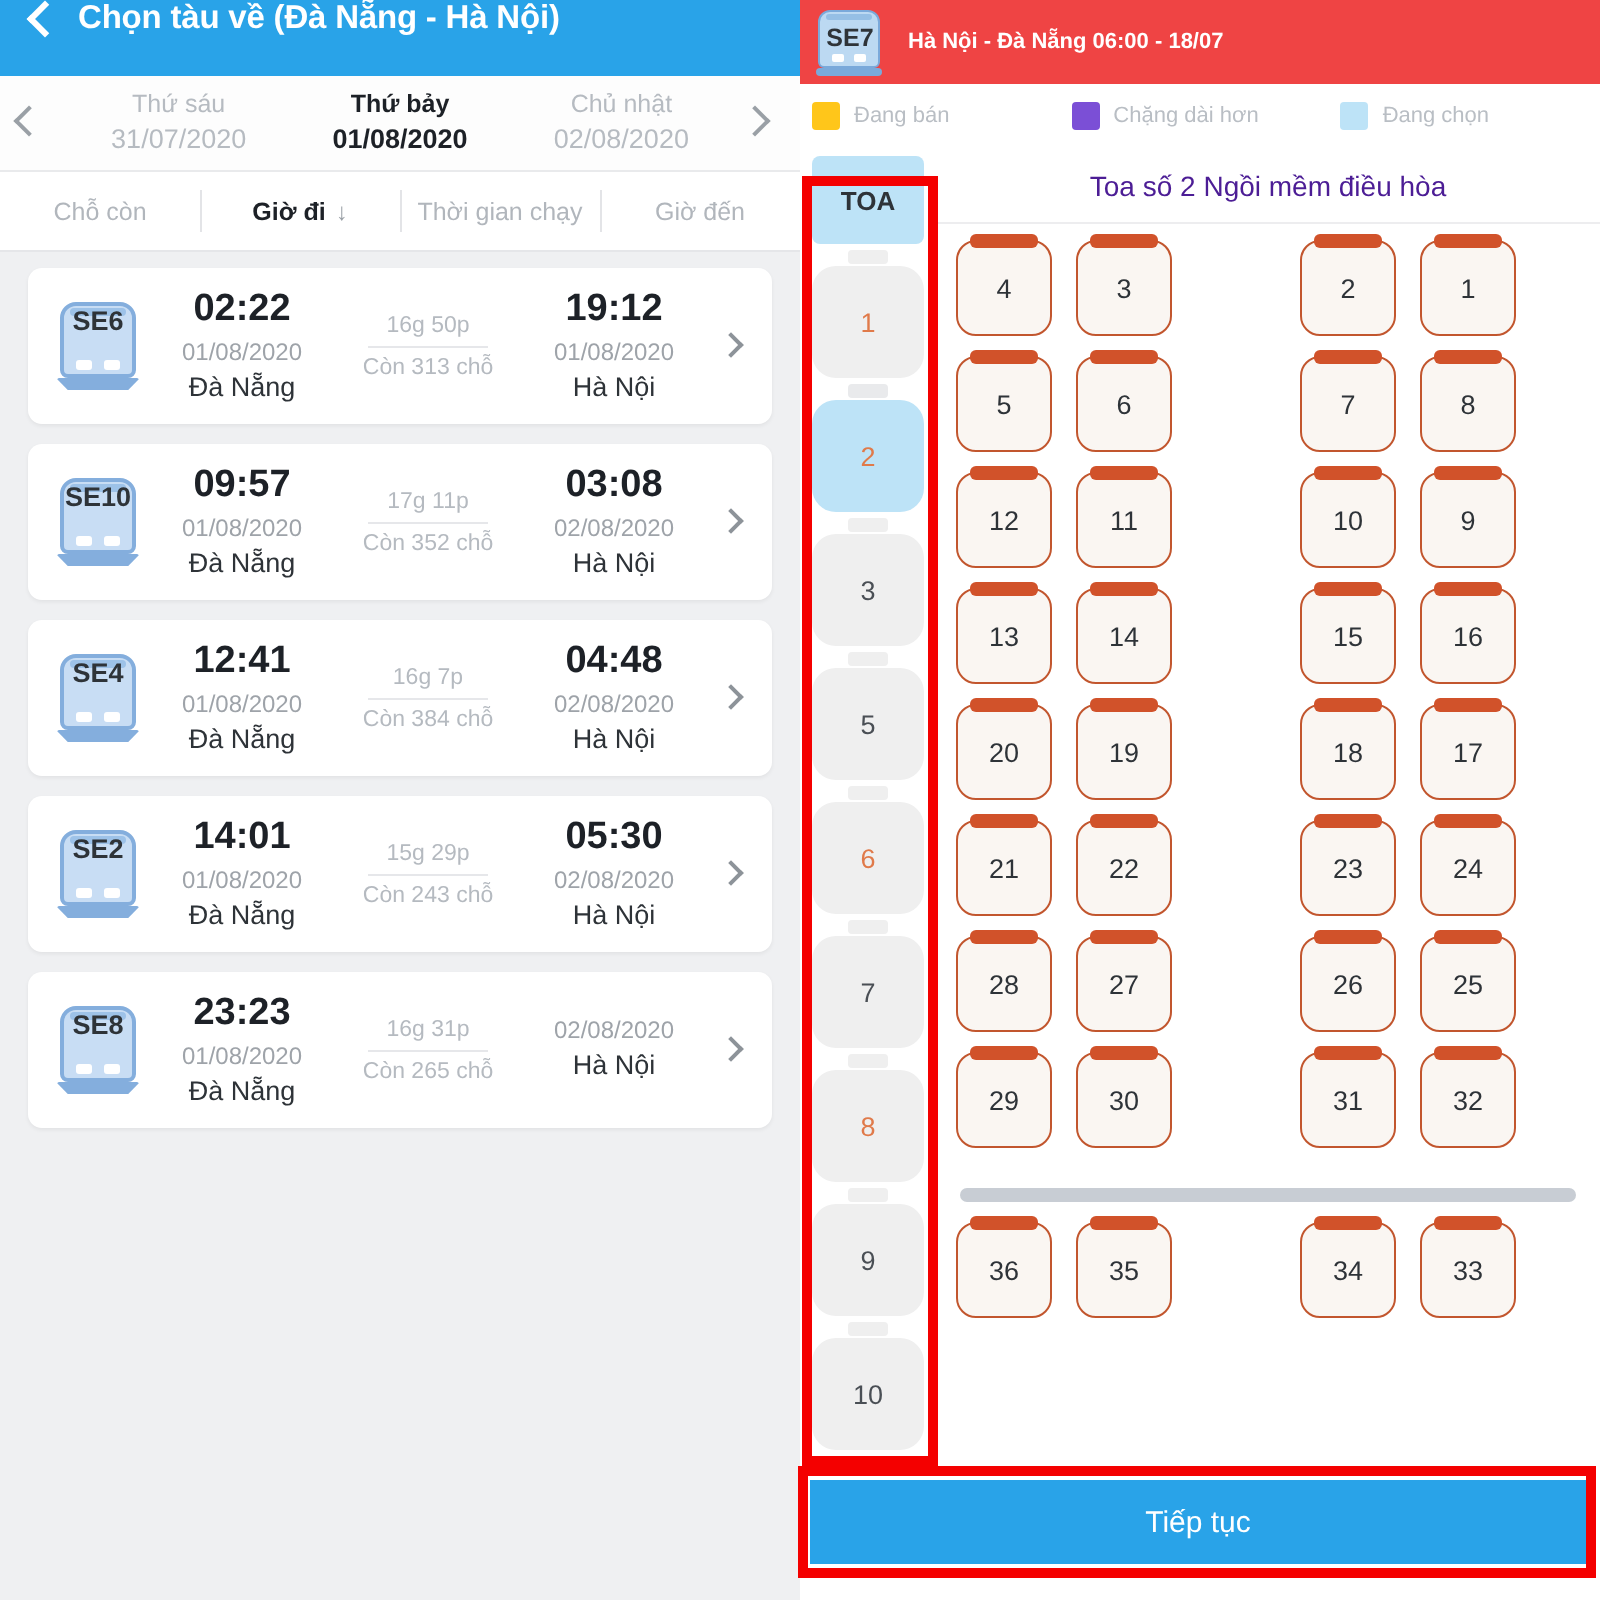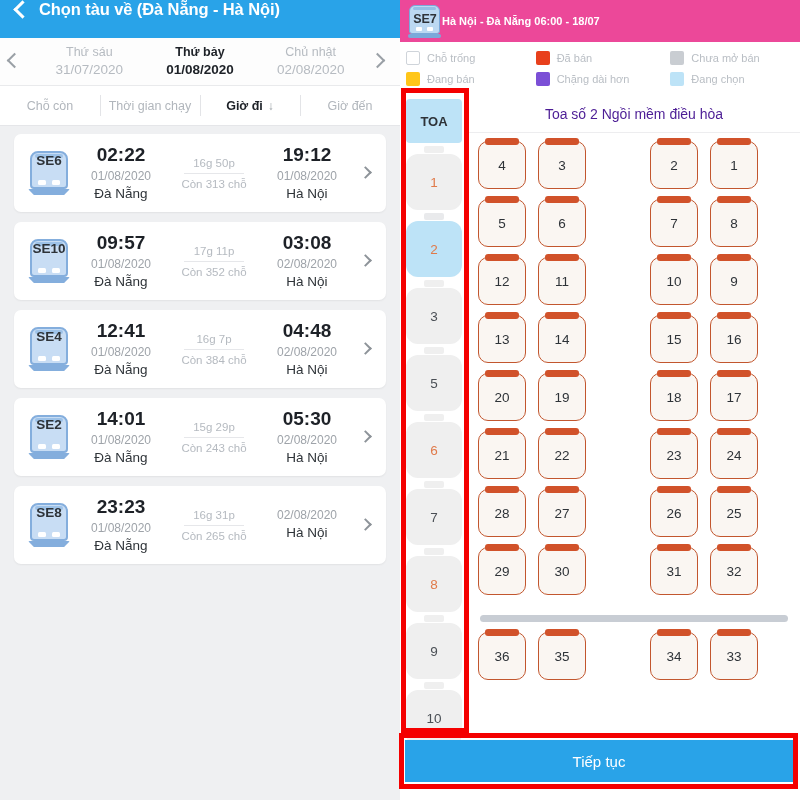--- a/index.html
+++ b/index.html
@@ -130,22 +130,22 @@
     border-right: 2.5px solid #8d9399; border-top: 2.5px solid #8d9399;
     transform: rotate(45deg);
   }
 
   
   .right-panel {
     width: 400px; height: 800px; background: #ffffff;
     position: relative; overflow: hidden;
   }
   .rp-header {
-    height: 42px; background: #ec4899;
-    display: flex; align-items: center; 
+    height: 42px; background: #ef4444;
+    display: flex; align-items: center; gap: 12px;
     padding-left: 8px;
   }
   .rp-train-ico { width: 34px; height: 36px; position: relative; flex: 0 0 auto; }
   .rp-train-ico .b {
     position: absolute; left: 1px; top: 2px; width: 31px; height: 29px;
     background: #bcd9f2; border: 1.5px solid #7aa9da; border-radius: 6px 6px 3px 3px;
   }
   .rp-train-ico .roof {
     position: absolute; left: 5px; top: 4px; width: 23px; height: 3px;
     background: #95bfe5; border-radius: 2px;
@@ -284,26 +284,26 @@
 
       <div class="date-arrow right">
           <i></i>
         </div>
     </div>
 
     <div class="filter-bar">
       <div class="filter-tab">
         <span>Chỗ còn</span>
       </div>
-      <div class="filter-tab">
-        <span>Thời gian chạy</span>
-      </div>
       <div class="filter-tab active">
         <span>Giờ đi</span>
         <span class="sort-arrow">↓</span>
+      </div>
+      <div class="filter-tab">
+        <span>Thời gian chạy</span>
       </div>
       <div class="filter-tab">
         <span>Giờ đến</span>
       </div>
     </div>
 
     <div class="train-list">
 
       <div class="train-card">
         <div class="train-ico">
@@ -462,34 +462,20 @@
         <div class="w l"></div>
           <div class="w r"></div>
           <div class="f"></div>
       </div>
       <div class="rp-route">Hà Nội - Đà Nẵng  06:00 - 18/07</div>
     </div>
 
     <div class="legend">
       <div class="legend-row">
         <div class="legend-item c0">
-          <div class="sw" style="background:#ffffff;border:1.5px solid #cfd4da"></div>
-          <span>Chỗ trống</span>
-        </div>
-        <div class="legend-item c1">
-          <div class="sw" style="background:#e8401c"></div>
-          <span>Đã bán</span>
-        </div>
-        <div class="legend-item c2">
-          <div class="sw" style="background:#c9cdd2"></div>
-          <span>Chưa mở bán</span>
-        </div>
-      </div>
-      <div class="legend-row">
-        <div class="legend-item c0">
           <div class="sw" style="background:#ffc61a"></div>
           <span>Đang bán</span>
         </div>
         <div class="legend-item c1">
           <div class="sw" style="background:#7b4fd6"></div>
           <span>Chặng dài hơn</span>
         </div>
         <div class="legend-item c2">
           <div class="sw" style="background:#bde3f7"></div>
           <span>Đang chọn</span>

